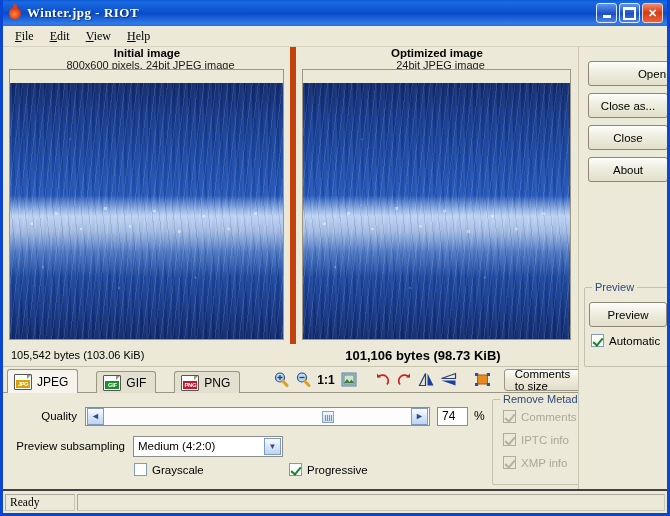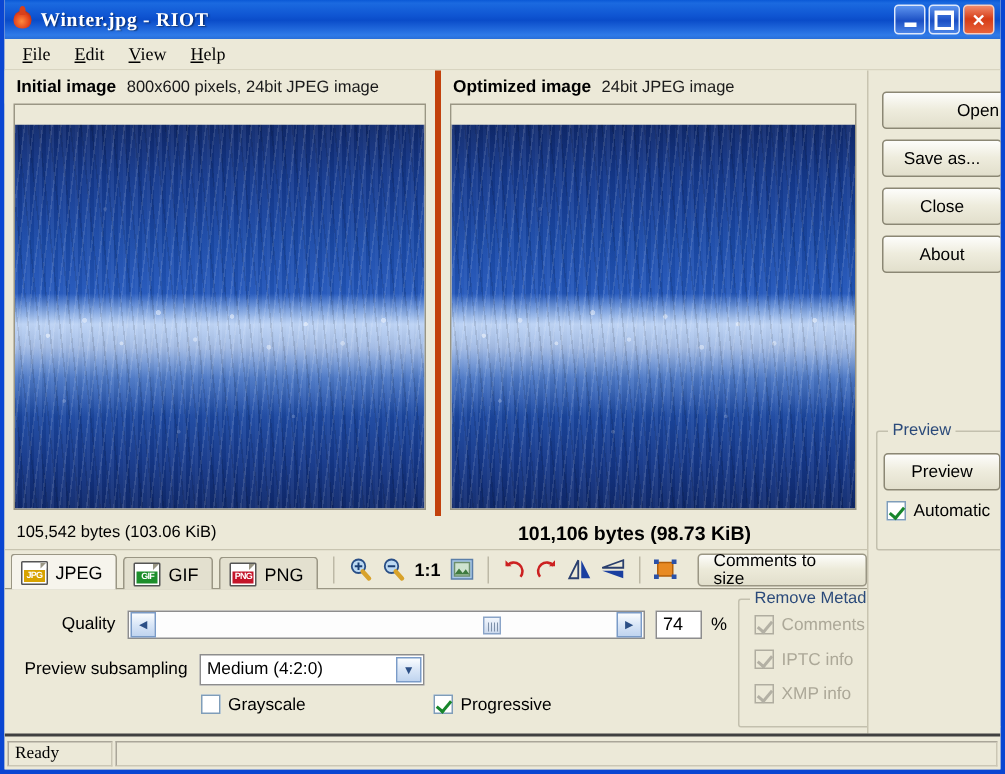--- a/index.html
+++ b/index.html
@@ -115,28 +115,29 @@
     height: 297px;
     display: flex;
     background: #ece9d8;
     padding: 0;
   }
   .pane {
     width: 287px; flex: none;
     display: flex; flex-direction: column;
     box-sizing: border-box;
   }
-  .pane + .pane { border-left: 4px solid #c2410c; }
+  .pane + .pane { border-left: 6px solid #c2410c; }
   .pane-header {
     height: 22px;
     display: flex; align-items: center;
     padding-left: 8px;
     font-size: 11px; color: #000;
     white-space: nowrap;
     background: #ece9d8;
+    flex-direction: column;
   }
   .pane-header .strong { font-weight: bold; margin-right: 7px; font-size: 11.5px;}
   .pane-header .meta { color: #1a1a1a; }
   .pane-canvas-wrap {
     flex: 1;
     margin: 0 6px 4px 6px;
     border: 1px solid #9a9684;
     background: #ece9d8;
     position: relative;
     overflow: hidden;
@@ -217,21 +218,21 @@
   
   .tabstrip {
     height: 26px;
     display: flex; align-items: flex-end;
     background: #ece9d8;
     border-bottom: 1px solid #9a9684;
     padding-left: 4px;
     box-sizing: border-box;
   }
   .tab {
-    height: 22px; margin-right: 4px;
+    height: 22px; margin-right: 18px;
     display: flex; align-items: center; gap: 5px;
     padding: 0 9px 0 6px;
     font-size: 12px; color: #000;
     border: 1px solid #9a9684;
     border-bottom: none;
     border-radius: 3px 3px 0 0;
     background: #e3e0cf;
     position: relative; top: 1px;
     box-sizing: border-box;
   }
@@ -624,21 +625,21 @@
             <span class="cb checked dis"></span>
             <span class="dis-txt">XMP info</span>
           </label>
         </div>
 
       </div>
     </div>
 
     <div class="right-col">
       <div class="rbtn" style="top:14px;padding-left:24px;">Open</div>
-      <div class="rbtn" style="top:46px;">Save as...</div>
+      <div class="rbtn" style="top:46px;">Close as...</div>
       <div class="rbtn" style="top:78px;">Close</div>
       <div class="rbtn" style="top:110px;">About</div>
 
       <div class="group" style="left:5px; top:240px; width:85px; height:78px;">
         <div class="g-title">Preview</div>
         <div class="rbtn" style="left:4px; top:14px; width:76px;">Preview</div>
         <label class="cbox" style="left:6px; top:46px;">
           <span class="cb checked"></span>
           <span>Automatic</span>
         </label>

